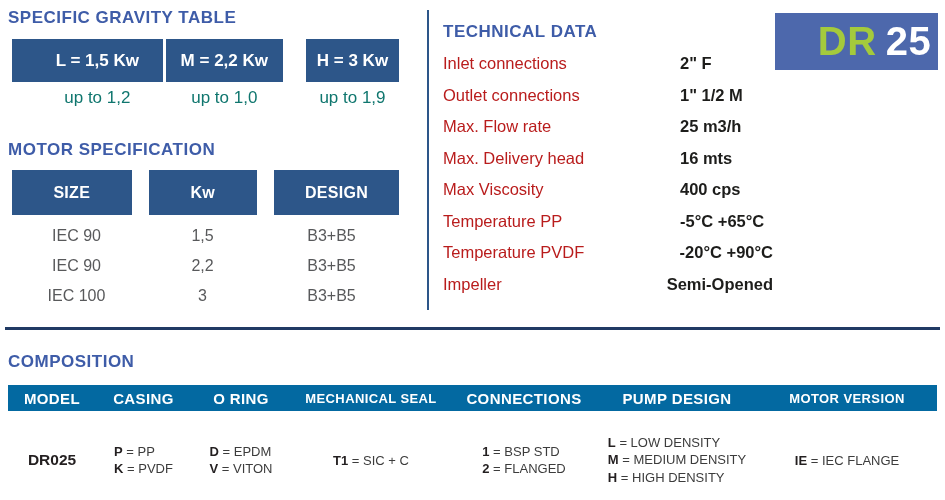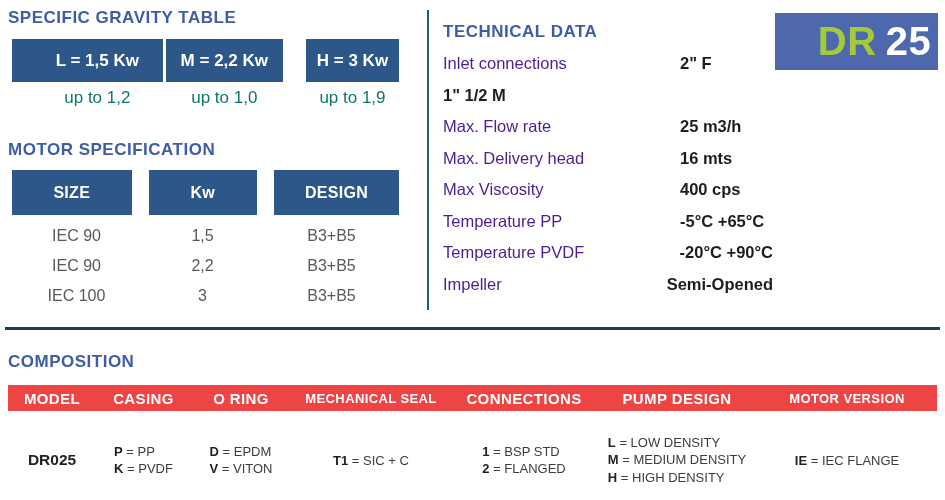--- a/index.html
+++ b/index.html
@@ -48,36 +48,36 @@
   .ms-body { margin-top:6px; }
 
   
   .v-divider { position:absolute; left:427px; top:10px; width:2px; height:300px; background:#2d5689; }
   .h-divider { position:absolute; left:5px; top:327px; width:935px; height:3px; background:#203a64; }
 
   
   .right-pane { position:absolute; left:443px; top:22px; width:330px; }
   .td-rows { margin-top:6px; }
   .td-row { display:flex; align-items:center; height:31.5px; }
-  .td-label { width:237px; font-size:16.5px; color:#4c1d95; }
+  .td-label { width:237px; font-size:16.5px; color:#b91c1c; }
   .td-value { font-size:16.5px; font-weight:bold; color:#1d1d1b; white-space:nowrap; }
 
   
   .badge {
     position:absolute; left:775px; top:13px; width:163px; height:57px;
     background:#4d68ac; display:flex; align-items:center; justify-content:center;
     font-weight:bold; font-size:40px; letter-spacing:0.5px;padding-left:36px;
   }
   .badge .prefix { color:#a4ca3c; }
   .badge .num { color:#ffffff; margin-left:9px; }
 
   
   .composition { position:absolute; left:8px; top:352px; width:929px; }
   .comp-head {
-    margin-top:13px; height:26px; background:#ef4444;
+    margin-top:13px; height:26px; background:#0369a1;
     display:flex; align-items:center;
   }
   .comp-hcell {
     color:#ffffff; font-weight:bold; font-size:15px;
     text-align:center; letter-spacing:0.4px;
   }
   .comp-hcell.sm { font-size:13px; }
   .k1 { width:88px; } .k2 { width:95px; } .k3 { width:100px; }
   .k4 { width:160px; } .k5 { width:146px; } .k6 { width:160px; } .k7 { width:180px; }
   .comp-data { display:flex; align-items:center; margin-top:22px; min-height:54px; }
@@ -140,20 +140,21 @@
   <div class="h-divider"></div>
 
   <div class="right-pane">
     <h2 class="sec-title">TECHNICAL DATA</h2>
     <div class="td-rows">
       <div class="td-row">
         <span class="td-label">Inlet connections</span>
         <span class="td-value">2" F</span>
       </div>
       <div class="td-row">
+        <span class="td-label">Outlet connections</span>
         <span class="td-value">1" 1/2 M</span>
       </div>
       <div class="td-row">
         <span class="td-label">Max. Flow rate</span>
         <span class="td-value">25 m3/h</span>
       </div>
       <div class="td-row">
         <span class="td-label">Max. Delivery head</span>
         <span class="td-value">16 mts</span>
       </div>

